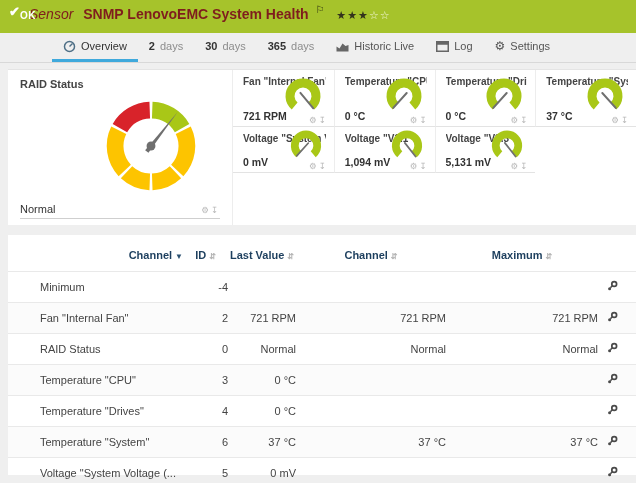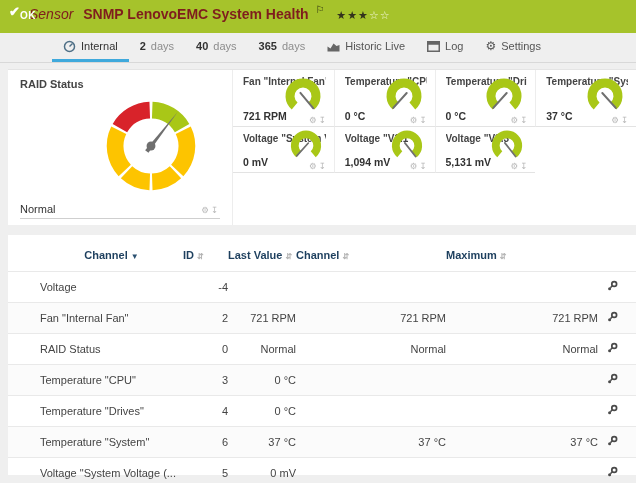--- a/index.html
+++ b/index.html
@@ -43,22 +43,22 @@
   .tile .lbl{font-size:10px;font-weight:bold;color:#444;white-space:nowrap;overflow:hidden;}
   .tile svg.mini{position:absolute;right:9px;top:8px;}
   .tiles .tile:nth-child(n+5) svg.mini{width:38px;height:33px;top:3px;}
   .tile .val{position:absolute;left:10px;bottom:4px;font-size:10.5px;font-weight:bold;color:#333;}
   .tile .ticons{position:absolute;right:6px;bottom:1px;}
   
   .table-panel{margin:10px 0 0 8px;background:#fff;padding-top:12px;height:228px;}
   table{width:100%;border-collapse:collapse;font-size:11px;color:#444;table-layout:fixed;}
   col.c-ch{width:175px;} col.c-id{width:45px;} col.c-last{width:68px;}
   col.c-min{width:150px;} col.c-max{width:152px;} col.c-tool{width:auto;}
-  th{color:#1d3f5e;font-weight:bold;text-align:left;padding:2px 0 10px;vertical-align:top;font-size:11px;cursor:pointer;}
-  th.ch{text-align:center;padding-left:32px;}
+  th{color:#1d3f5e;font-weight:bold;text-align:center;padding:2px 0 10px;vertical-align:top;font-size:11px;cursor:pointer;}
+  th.ch{text-align:right;padding-left:32px;}
   td{border-top:1px solid #e9e9e9;padding:8px 0;text-align:right;white-space:nowrap;overflow:hidden;}
   td.ch{text-align:left;padding-left:32px;}
   td.tool{text-align:center;padding-right:10px;cursor:pointer;}
   tbody tr:nth-child(even) td{background:#fbfbfb;}
   .sort{color:#b3b3b3;font-size:8px;margin-left:3px;}
   .sort.on{color:#2b5171;font-size:8px;}
 </style>
 </head>
 <body>
 
@@ -76,28 +76,28 @@
 </header>
 
 <nav class="tabs" id="tabbar">
     <div class="tab active">
       <span class="ic">
         <svg width="13" height="13" viewBox="0 0 14 14">
           <circle cx="7" cy="7" r="5.4" fill="none" stroke="#4e6f86" stroke-width="1.6"></circle>
           <line x1="7" y1="7" x2="10.2" y2="3.8" stroke="#4e6f86" stroke-width="1.5"></line>
         </svg>
       </span>
-      <span class="">Internal</span>
+      <span class="">Overview</span>
     </div>
     <div class="tab">
       <span class="num">2</span>
       <span class="gray">days</span>
     </div>
     <div class="tab">
-      <span class="num">40</span>
+      <span class="num">30</span>
       <span class="gray">days</span>
     </div>
     <div class="tab">
       <span class="num">365</span>
       <span class="gray">days</span>
     </div>
     <div class="tab">
       <span class="ic">
         <svg width="13" height="11" viewBox="0 0 13 11">
           <path d="M0.5 10.5 L0.5 5.5 L3.5 7.5 L6.5 2.5 L9.5 5 L12.5 4 L12.5 10.5 Z" fill="#666"></path>
@@ -233,21 +233,21 @@
           <span>Channel</span><span class="sort">⇵</span>
         </th>
         <th>
           <span>Maximum</span><span class="sort">⇵</span>
         </th>
         <th></th>
       </tr>
     </thead>
     <tbody id="tbody">
         <tr>
-          <td class="ch">Voltage</td>
+          <td class="ch">Minimum</td>
           <td>-4</td>
           <td></td>
           <td></td>
           <td></td>
           <td class="tool"><svg width="11" height="12" viewBox="0 0 11 12">
               <circle cx="7.2" cy="4" r="2.4" fill="none" stroke="#4a4a4a" stroke-width="1.7"></circle>
               <line x1="5.4" y1="5.8" x2="3.4" y2="7.8" stroke="#4a4a4a" stroke-width="1.6"></line>
               <circle cx="2.6" cy="8.8" r="1.5" fill="#4a4a4a"></circle>
             </svg></td>
         </tr>

